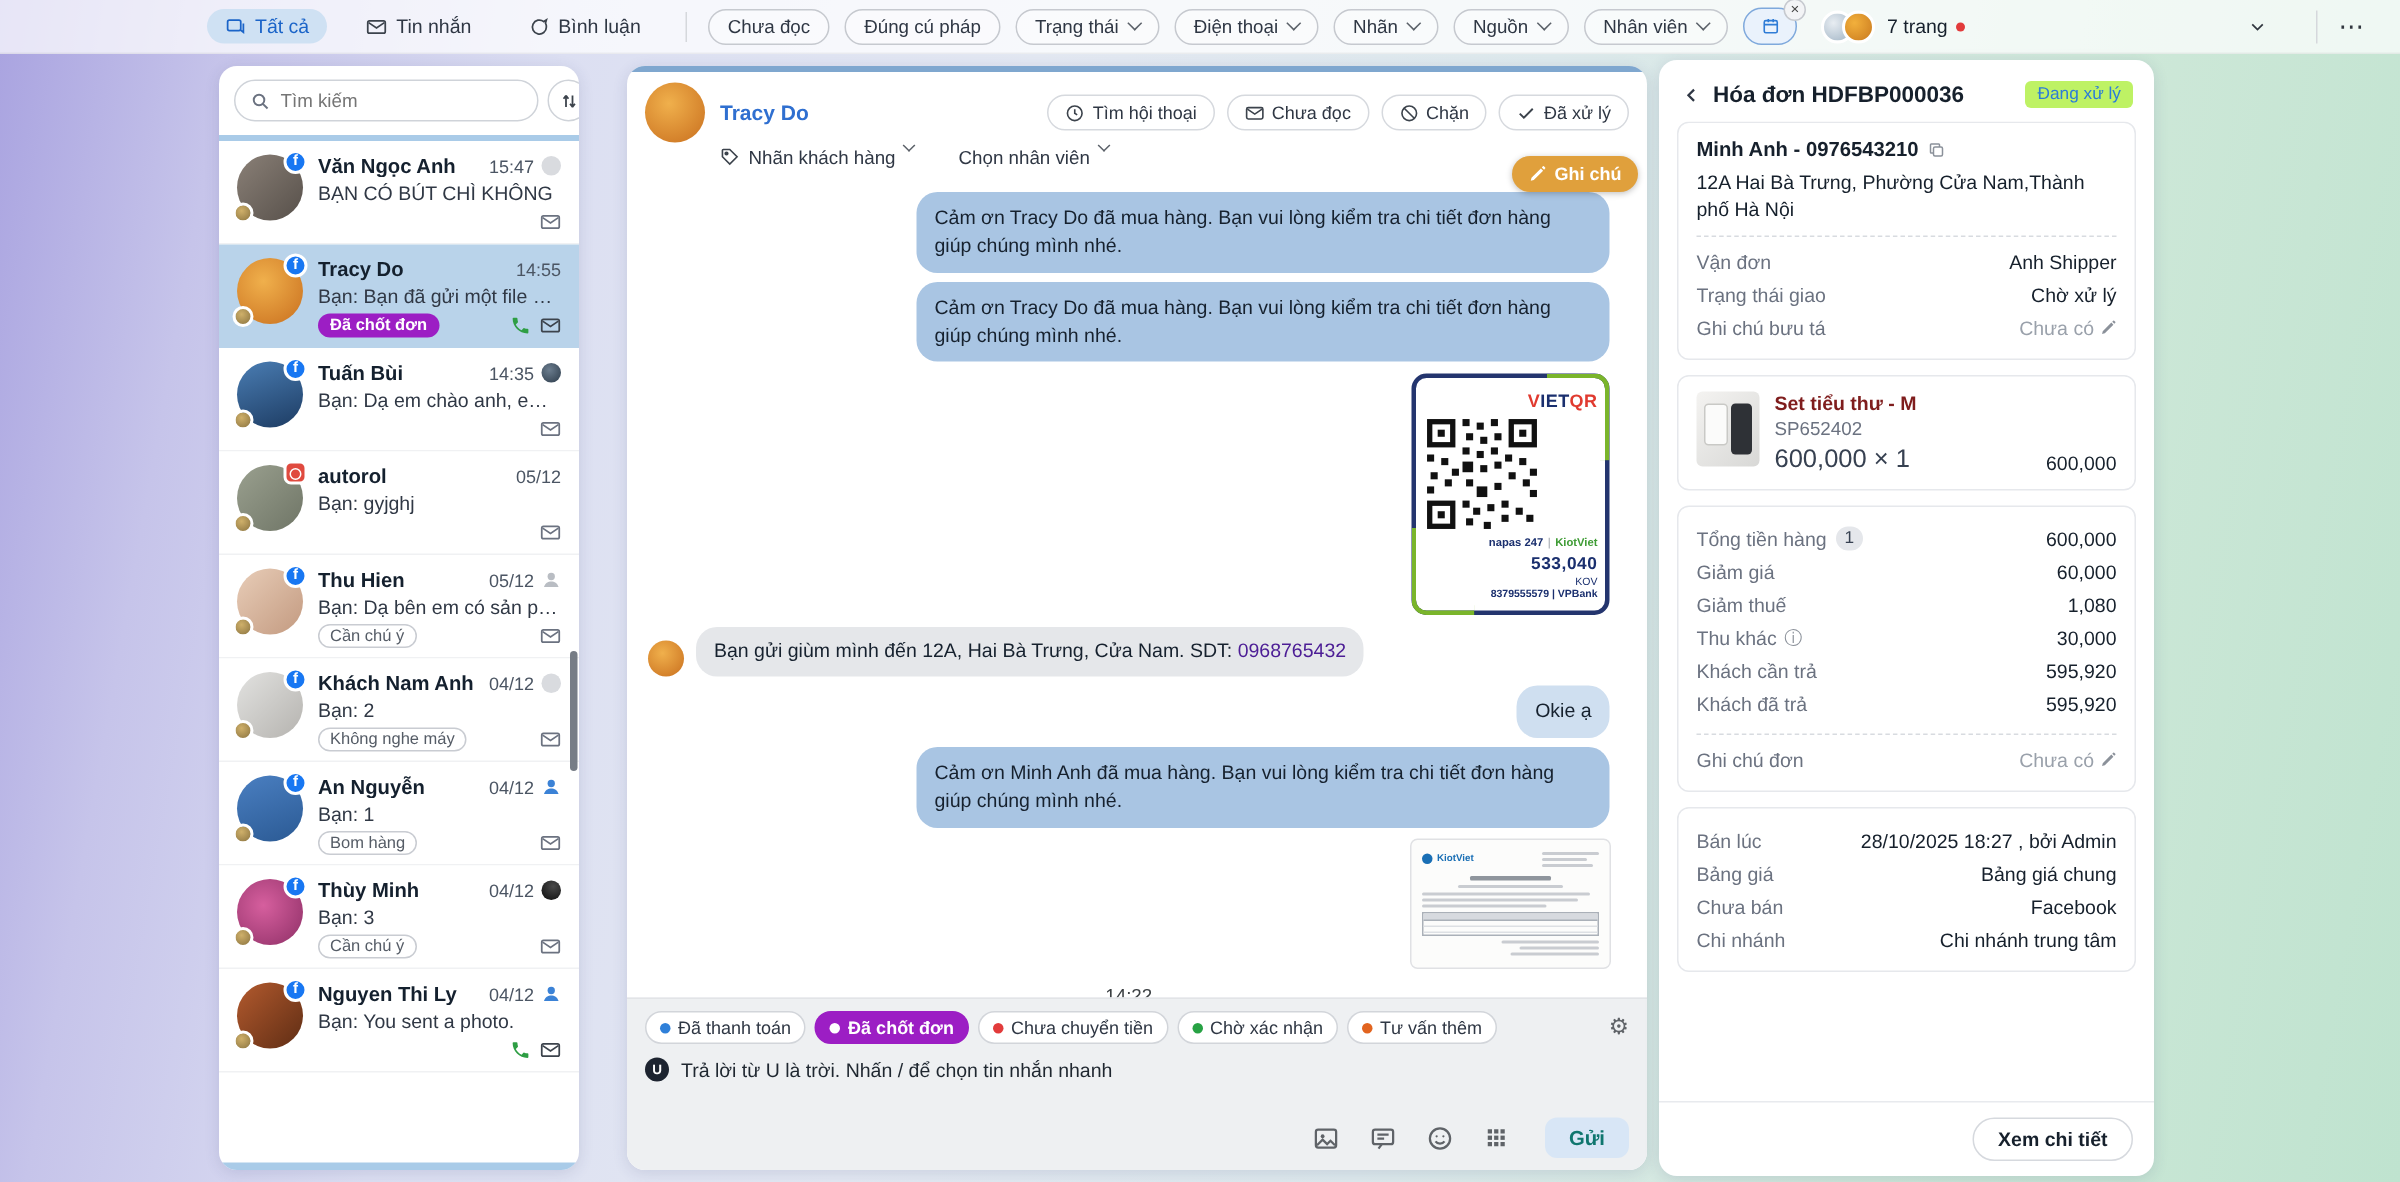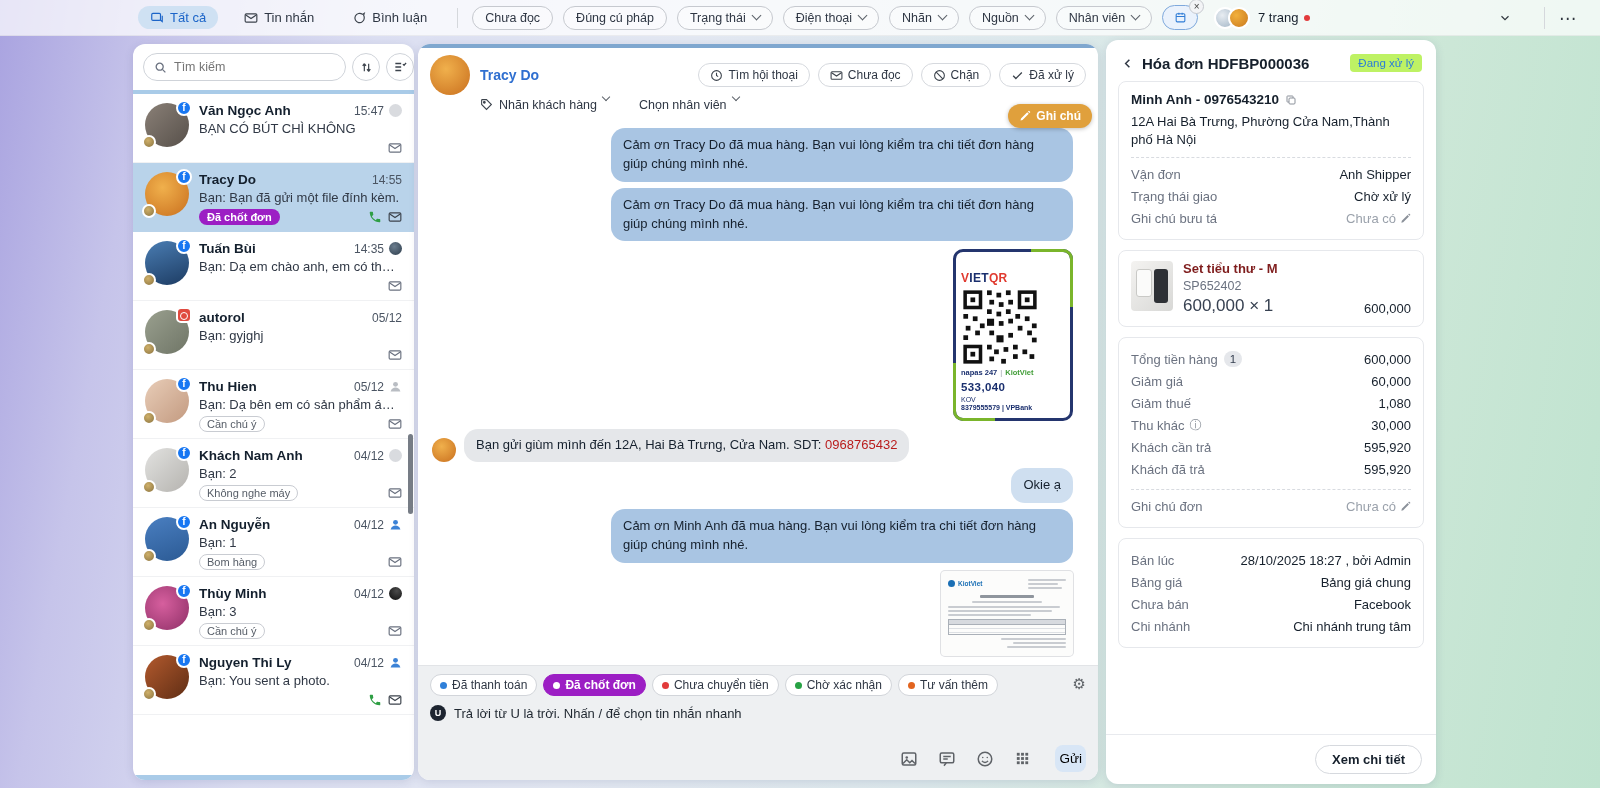--- a/index.html
+++ b/index.html
@@ -28,21 +28,21 @@
   .tb-av.a{background:radial-gradient(circle at 35% 35%,#e8edf2,#9fb3c4)}
   .tb-av.b{background:radial-gradient(circle at 35% 35%,#f2b03c,#c9791e);margin-left:-8px}
   .tb-pages-label{font-size:13px;font-weight:400;color:#16202c}
   .tb-dot{width:6px;height:6px;border-radius:50%;background:#e23b3b;margin-left:6px}
   .tb-chevron{margin-left:auto}
   .tb-sep2{width:1px;height:22px;background:#d5d8dc;margin:0 14px}
   .g-more::before{content:"⋯";font-family:"DejaVu Sans",sans-serif;font-size:17px;color:#30363e}
   
   .panel{position:absolute;background:#fff;border-radius:12px;box-shadow:0 2px 10px rgba(50,60,110,.14);overflow:hidden}
   
-  .sidebar{left:133px;top:44px;width:281px;height:736px;display:flex;flex-direction:column}
+  .sidebar{left:146px;top:44px;width:240px;height:736px;display:flex;flex-direction:column}
   .sb-search{display:flex;align-items:center;gap:6px;padding:9px 10px}
   .sb-input{flex:1;display:flex;align-items:center;gap:7px;height:28px;border:1px solid #cfd3d9;border-radius:14px;padding:0 10px;background:#fff}
   .sb-input input{border:0;outline:0;flex:1;font-size:12.5px;font-family:inherit;color:#333;background:transparent}
   .sb-cbtn{width:28px;height:28px;border:1px solid #cfd3d9;border-radius:50%;background:#fff;display:flex;align-items:center;justify-content:center;cursor:pointer;flex:0 0 auto}
   .sb-strip{height:4px;background:#a9cbe8}
   .sb-list{flex:1;overflow:hidden;position:relative}
   .conv{display:flex;gap:10px;padding:9px 12px 6px;border-bottom:1px solid #f0f1f3;position:relative;cursor:pointer;background:#fff}
   .conv.selected{background:#b9d3ea;border-bottom-color:#b9d3ea}
   .avatar{position:relative;width:44px;height:44px;border-radius:50%;flex:0 0 auto}
   .av1{background:linear-gradient(135deg,#8a8077,#57504a)}
@@ -90,25 +90,25 @@
   .ch-dd .chev{width:6px;height:6px}
   .note-btn{position:absolute;top:60px;right:6px;z-index:10;display:flex;align-items:center;gap:5px;background:#e0a03c;
     color:#fff;font-size:12px;font-weight:700;border:0;border-radius:14px;padding:5px 11px;font-family:inherit;
     box-shadow:0 1px 4px rgba(0,0,0,.25);cursor:pointer}
   .msgs{flex:1;padding:6px 25px 6px 14px;display:flex;flex-direction:column;overflow:hidden}
   .m-out{align-self:flex-end;background:#a9c5e3;border-radius:14px;padding:8px 12px;font-size:13px;color:#16212e;
     max-width:462px;line-height:1.45;margin-top:6px}
   .m-in{align-self:flex-start;display:flex;align-items:flex-end;gap:8px;margin-top:8px}
   .m-in .bub{background:#e5e7ea;border-radius:14px;padding:7px 12px;font-size:13px;color:#16212e;line-height:1.45}
   .m-in .sav{width:24px;height:24px;border-radius:50%;flex:0 0 auto}
-  .m-link{color:#b91c1c;cursor:pointer}
+  .m-link{color:#4c1d95;cursor:pointer}
   .m-time{align-self:center;font-size:12.5px;color:#3c4043;margin:12px 0 2px}
   
-  .qr-card{position:relative;align-self:flex-end;width:120px;background:#fff;border:3px solid #24356e;border-radius:10px;
-    padding:19px 5px 7px;text-align:left;margin-top:8px}
+  .qr-card{position:relative;align-self:flex-end;width:132px;background:#fff;border:3px solid #24356e;border-radius:10px;
+    padding:8px 5px 7px;text-align:right;margin-top:8px}
   .qr-tr{position:absolute;top:-3px;right:-3px;width:42px;height:58px;border-top:3px solid #7ab52b;border-right:3px solid #7ab52b;border-radius:0 10px 0 0}
   .qr-bl{position:absolute;bottom:-3px;left:-3px;width:42px;height:58px;border-bottom:3px solid #7ab52b;border-left:3px solid #7ab52b;border-radius:0 0 0 10px}
   .qr-brand{font-size:12px;font-weight:700;letter-spacing:.3px}
   .qr-brand .r{color:#e03a2f}.qr-brand .n{color:#1a2f6e}
   .qr-img{margin:3px auto 2px}
   .qr-net{font-size:7.5px;color:#1a2f6e;font-weight:700}
   .qr-net .grn{color:#3f9c35;font-weight:700}
   .qr-net .sep{color:#9aa0a8;font-weight:400;margin:0 3px}
   .qr-amount{font-size:11.5px;font-weight:700;color:#1a2f6e;margin-top:4px;letter-spacing:.4px}
   .qr-holder{font-size:7px;color:#1a2f6e;margin-top:3px}
@@ -136,22 +136,22 @@
   .qt .dot{width:7px;height:7px;border-radius:50%}
   .qt.filled{background:#9c1ec4;border-color:#9c1ec4;color:#fff;font-weight:700}
   .g-gear::before{content:"⚙";font-family:"DejaVu Sans",sans-serif;font-size:15px;color:#5f6368}
   .comp-gear{position:absolute;right:12px;top:9px;cursor:pointer}
   .reply-row{display:flex;align-items:center;gap:8px;margin-top:9px}
   .reply-av{width:16px;height:16px;border-radius:50%;background:#1d2430;color:#fff;font-size:9px;font-weight:700;
     text-align:center;line-height:16px;flex:0 0 auto}
   .reply-av::before{content:"U"}
   .reply-hint{font-size:13px;color:#1f2730}
   .comp-ics{display:flex;align-items:center;justify-content:flex-end;gap:20px;margin-top:24px}
-  .send-btn{background:#d8e6f6;color:#000000;font-size:13.5px;font-weight:400;border:0;border-radius:8px;
-    padding:6px 4px;font-family:inherit;margin-left:4px;cursor:pointer}
+  .send-btn{background:#d8e6f6;color:#0f766e;font-size:13.5px;font-weight:700;border:0;border-radius:8px;
+    padding:6px 16px;font-family:inherit;margin-left:4px;cursor:pointer}
   
   .invoice{left:1106px;top:40px;width:330px;height:744px;display:flex;flex-direction:column}
   .inv-head{display:flex;align-items:center;padding:14px 14px 9px}
   .inv-title{font-size:15px;font-weight:700;color:#16202c;margin-left:7px}
   .inv-status{margin-left:auto;background:#bef264;color:#2b7cd9;font-size:11.5px;font-weight:400;border-radius:4px;padding:3px 8px}
   .inv-body{flex:1;padding:0 12px;display:flex;flex-direction:column;gap:10px;overflow:hidden}
   .card{border:1px solid #e6e8ec;border-radius:8px;padding:10px 12px}
   .cust-name{display:flex;align-items:center;gap:6px;font-size:13.5px;font-weight:700;color:#16202c}
   .cust-addr{font-size:13px;color:#16202c;margin-top:6px;line-height:1.35}
   .dashed{border-top:1px dashed #d8dbe0;margin:9px 0 5px}

